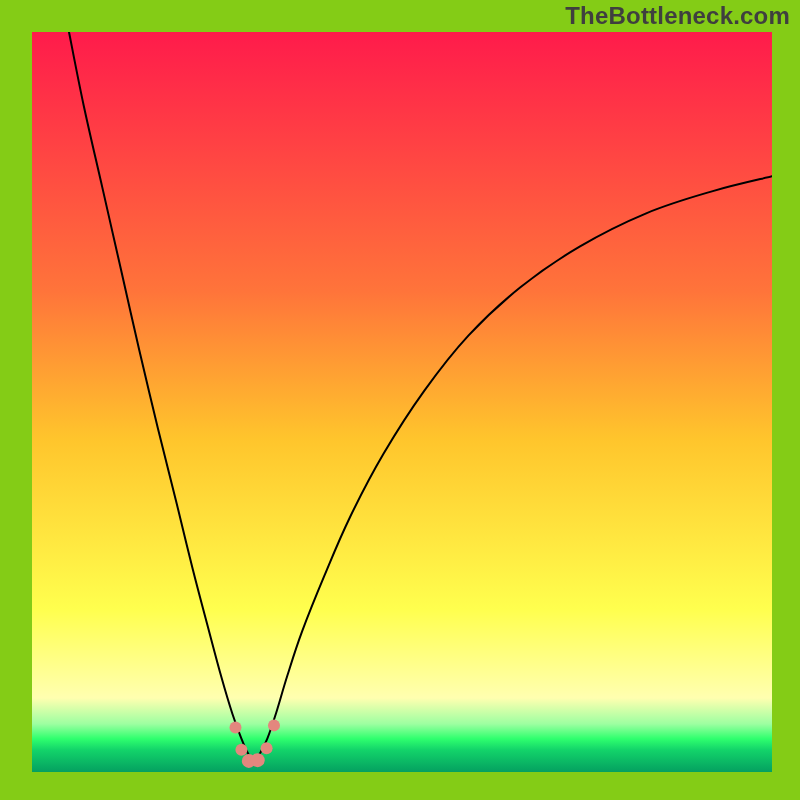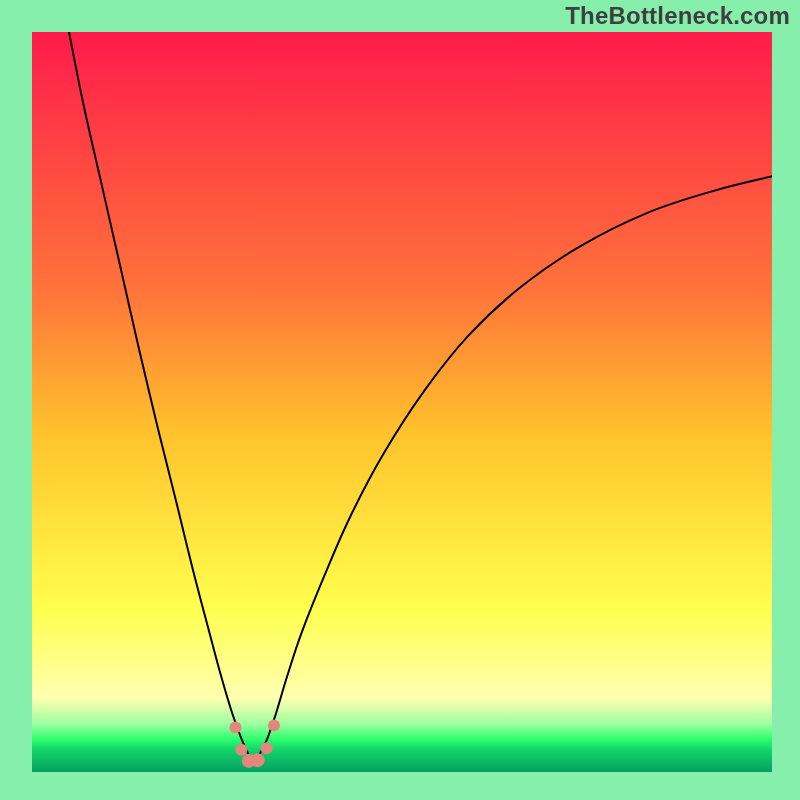--- a/index.html
+++ b/index.html
@@ -7,21 +7,21 @@
     padding: 0;
     width: 800px;
     height: 800px;
     background: #000;
     overflow: hidden;
   }
   .stage {
     position: relative;
     width: 800px;
     height: 800px;
-    background: #86efac;
+    background: #84cc16;
   }
   .watermark {
     position: absolute;
     top: 2px;
     right: 10px;
     color: #3f3f3f;
     font-family: Arial, Helvetica, sans-serif;
     font-size: 24px;
     font-weight: 600;
     letter-spacing: 0.2px;

